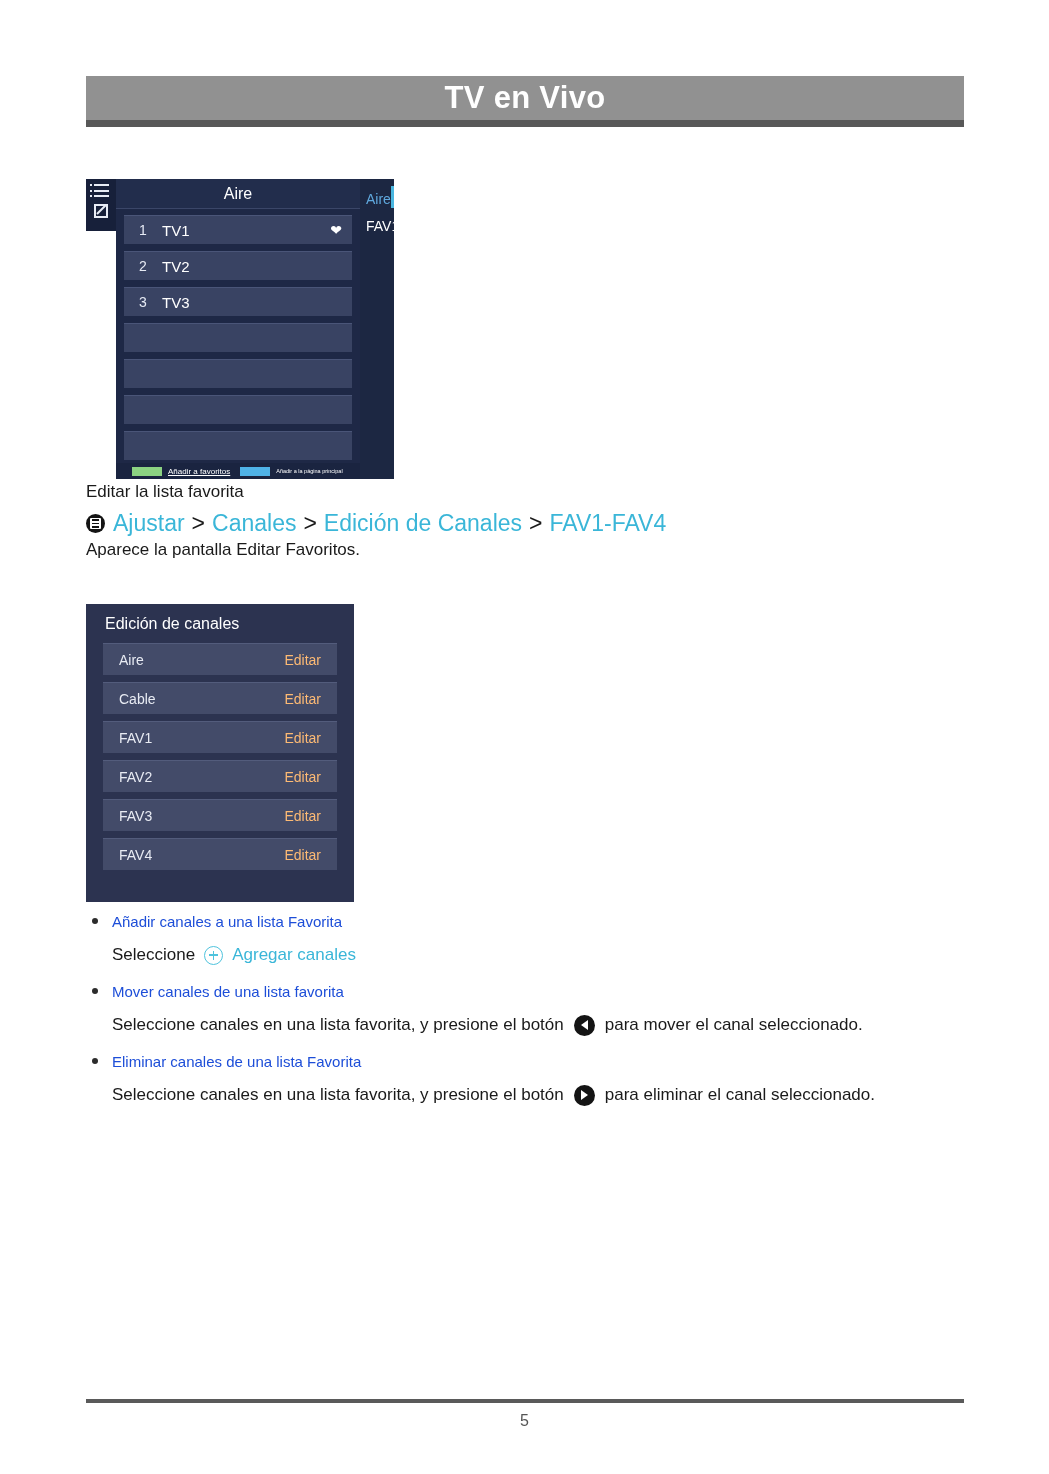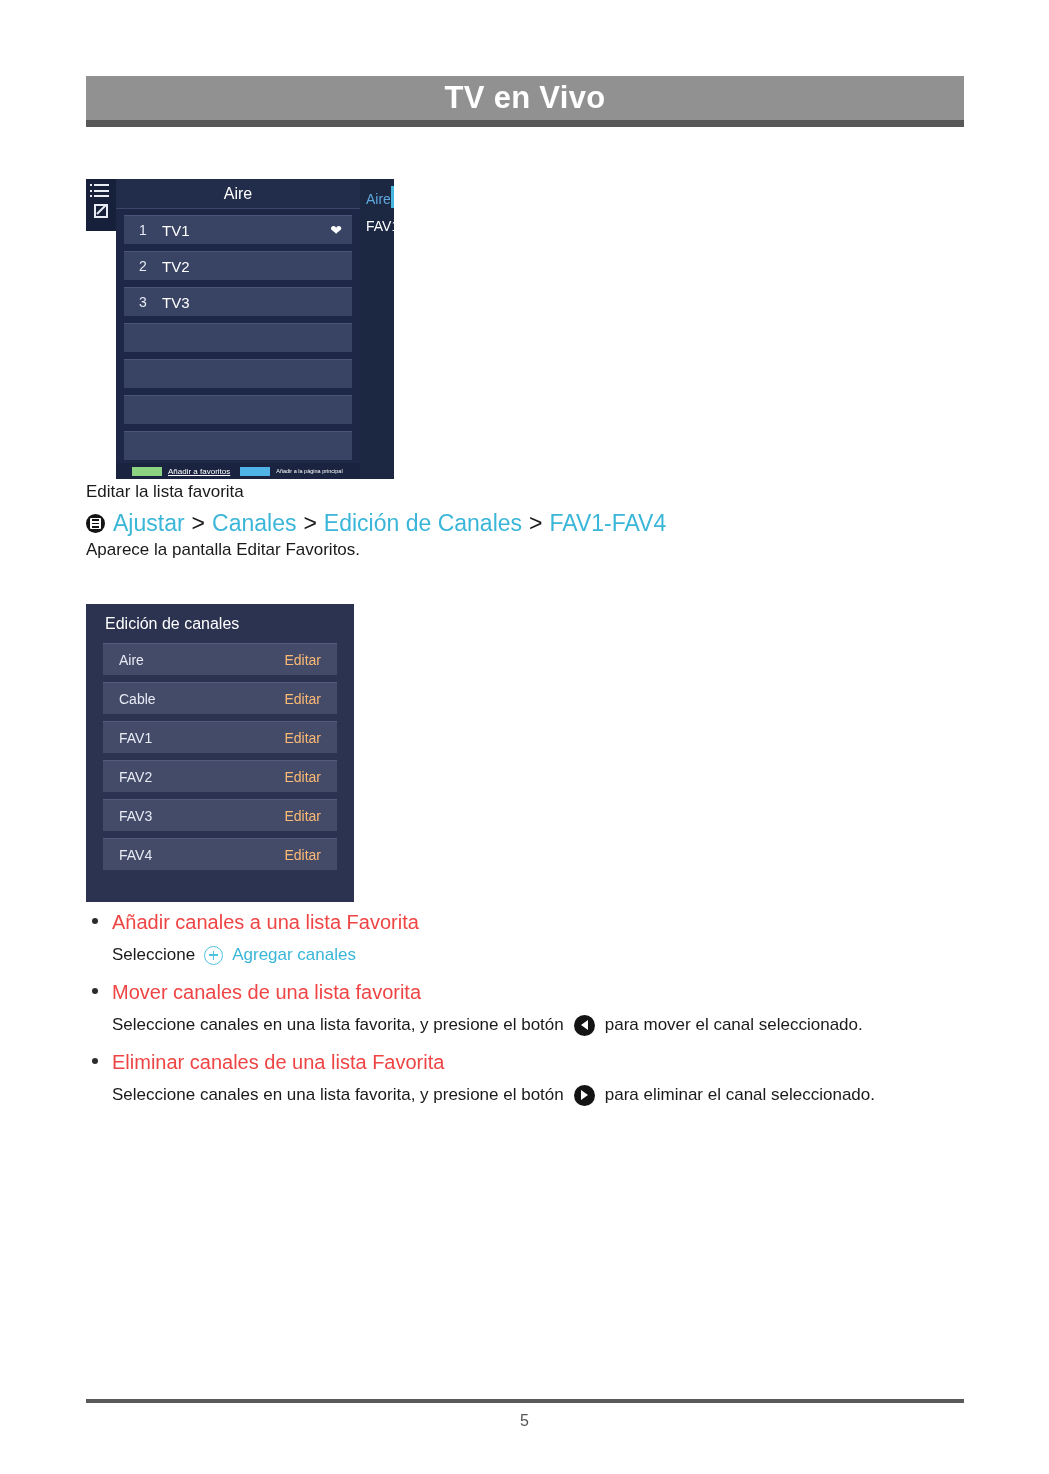--- a/index.html
+++ b/index.html
@@ -326,22 +326,22 @@
   }
   .bullet-dot {
     width: 6px;
     height: 6px;
     border-radius: 50%;
     background: #2c2c2c;
     margin: 10px 14px 0 6px;
     flex: none;
   }
   .bullet-head {
-    color: #ef4444;
-    font-size: 20px;
+    color: #1d4ed8;
+    font-size: 15px;
     line-height: 28px;
     white-space: nowrap;
   }
   .bullet-body {
     padding-left: 26px;
     font-size: 17px;
     line-height: 28px;
     color: #1a1a1a;
     display: flex;
     align-items: center;

